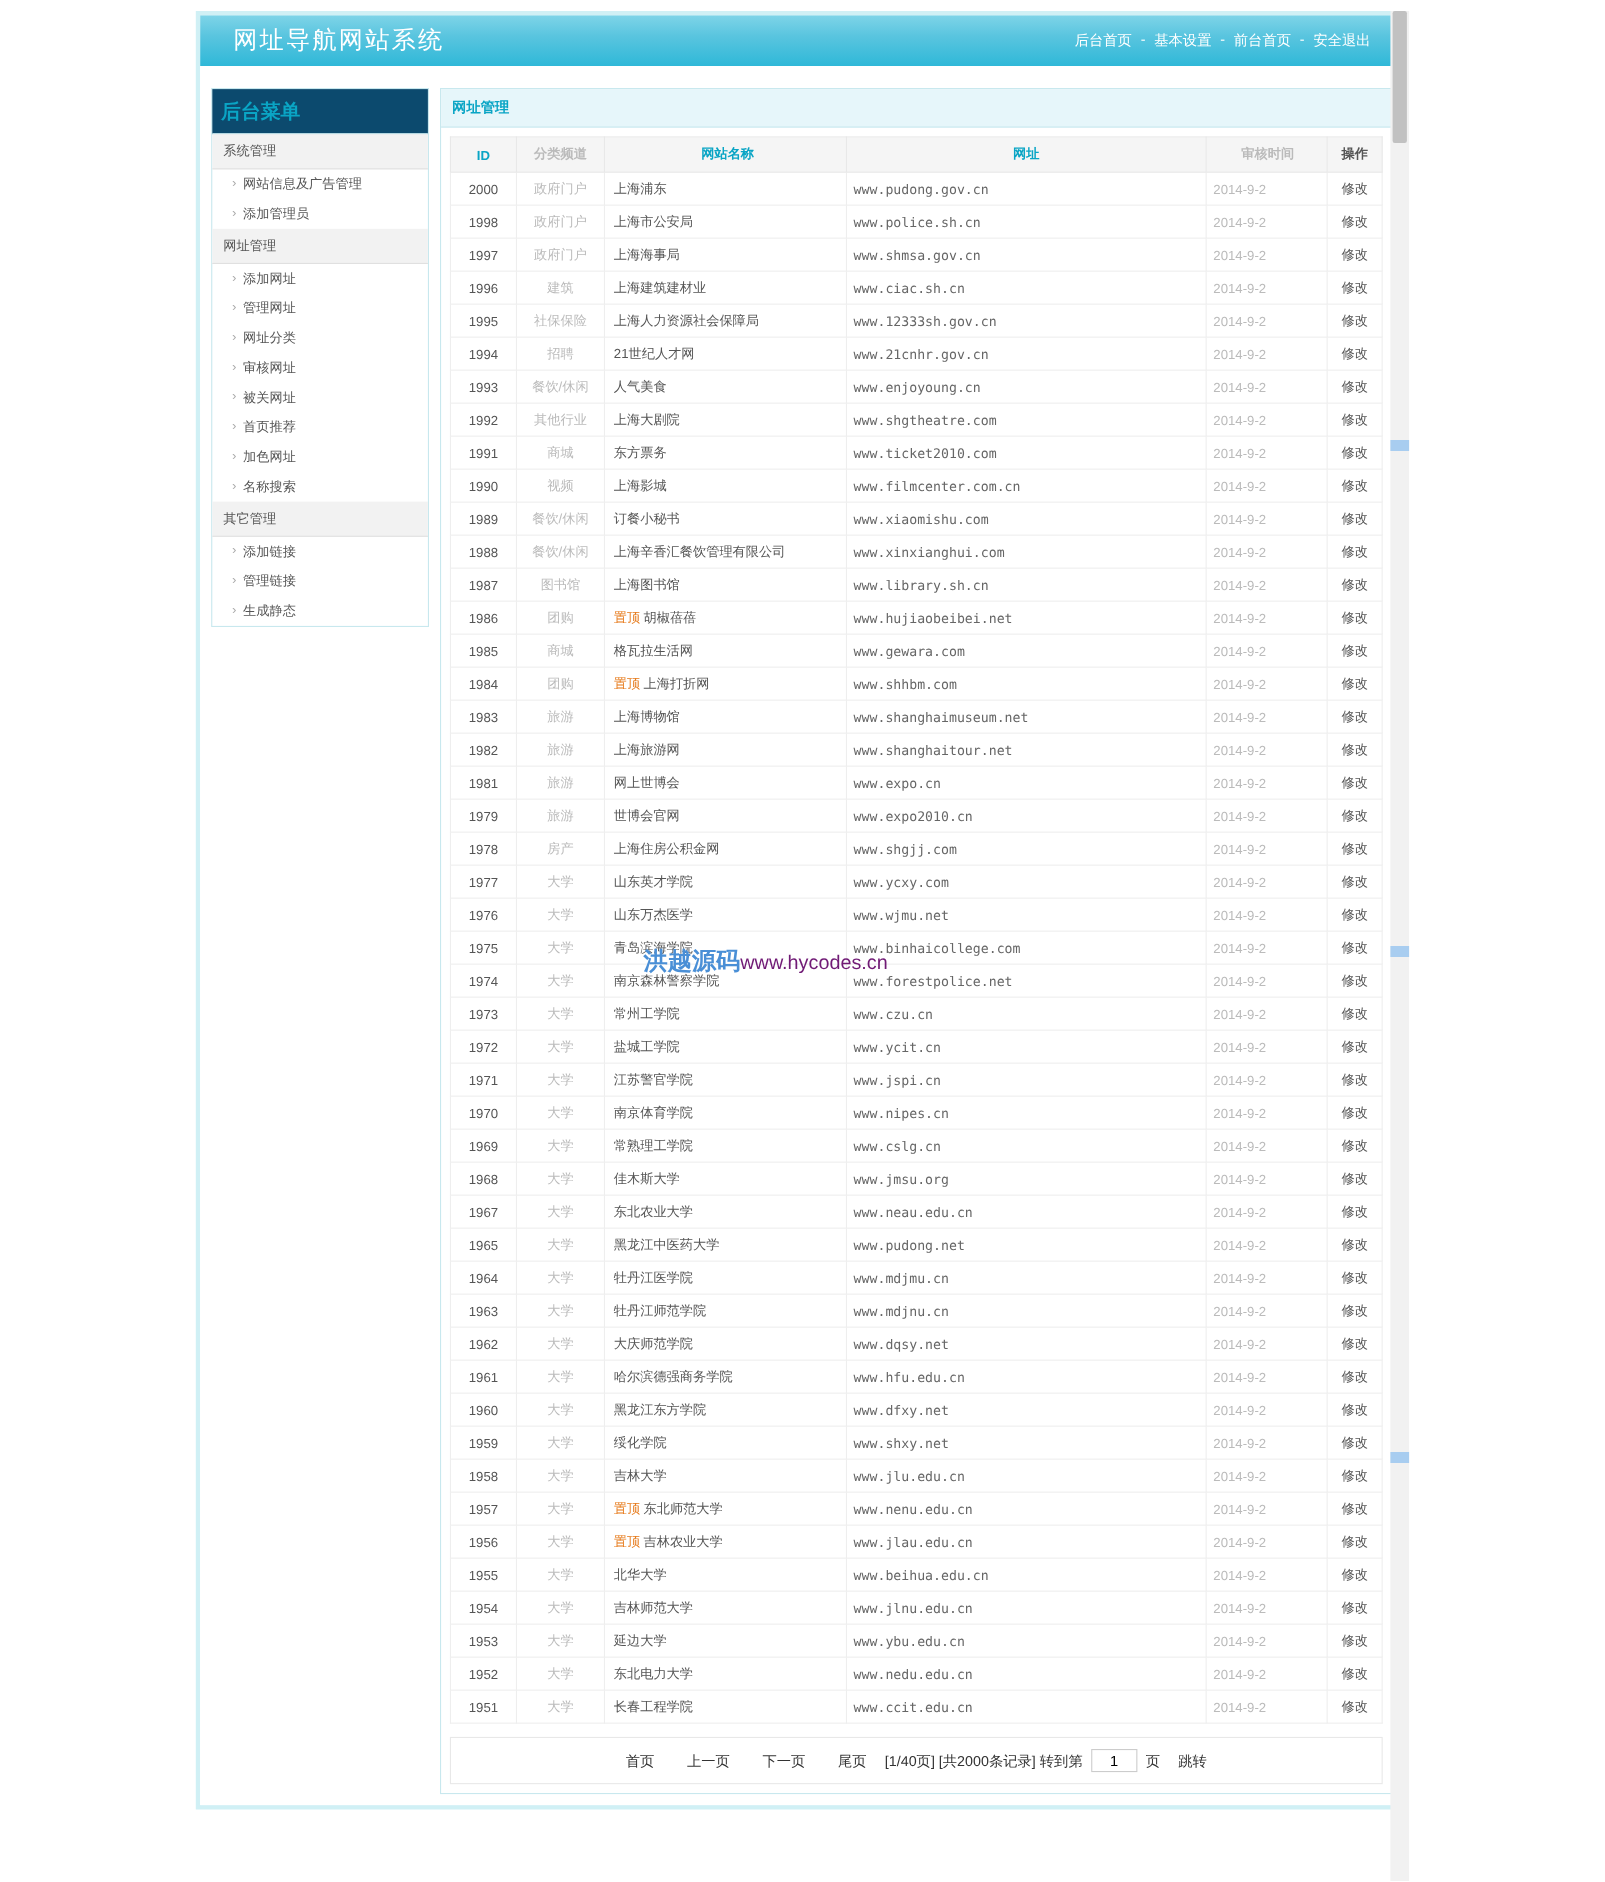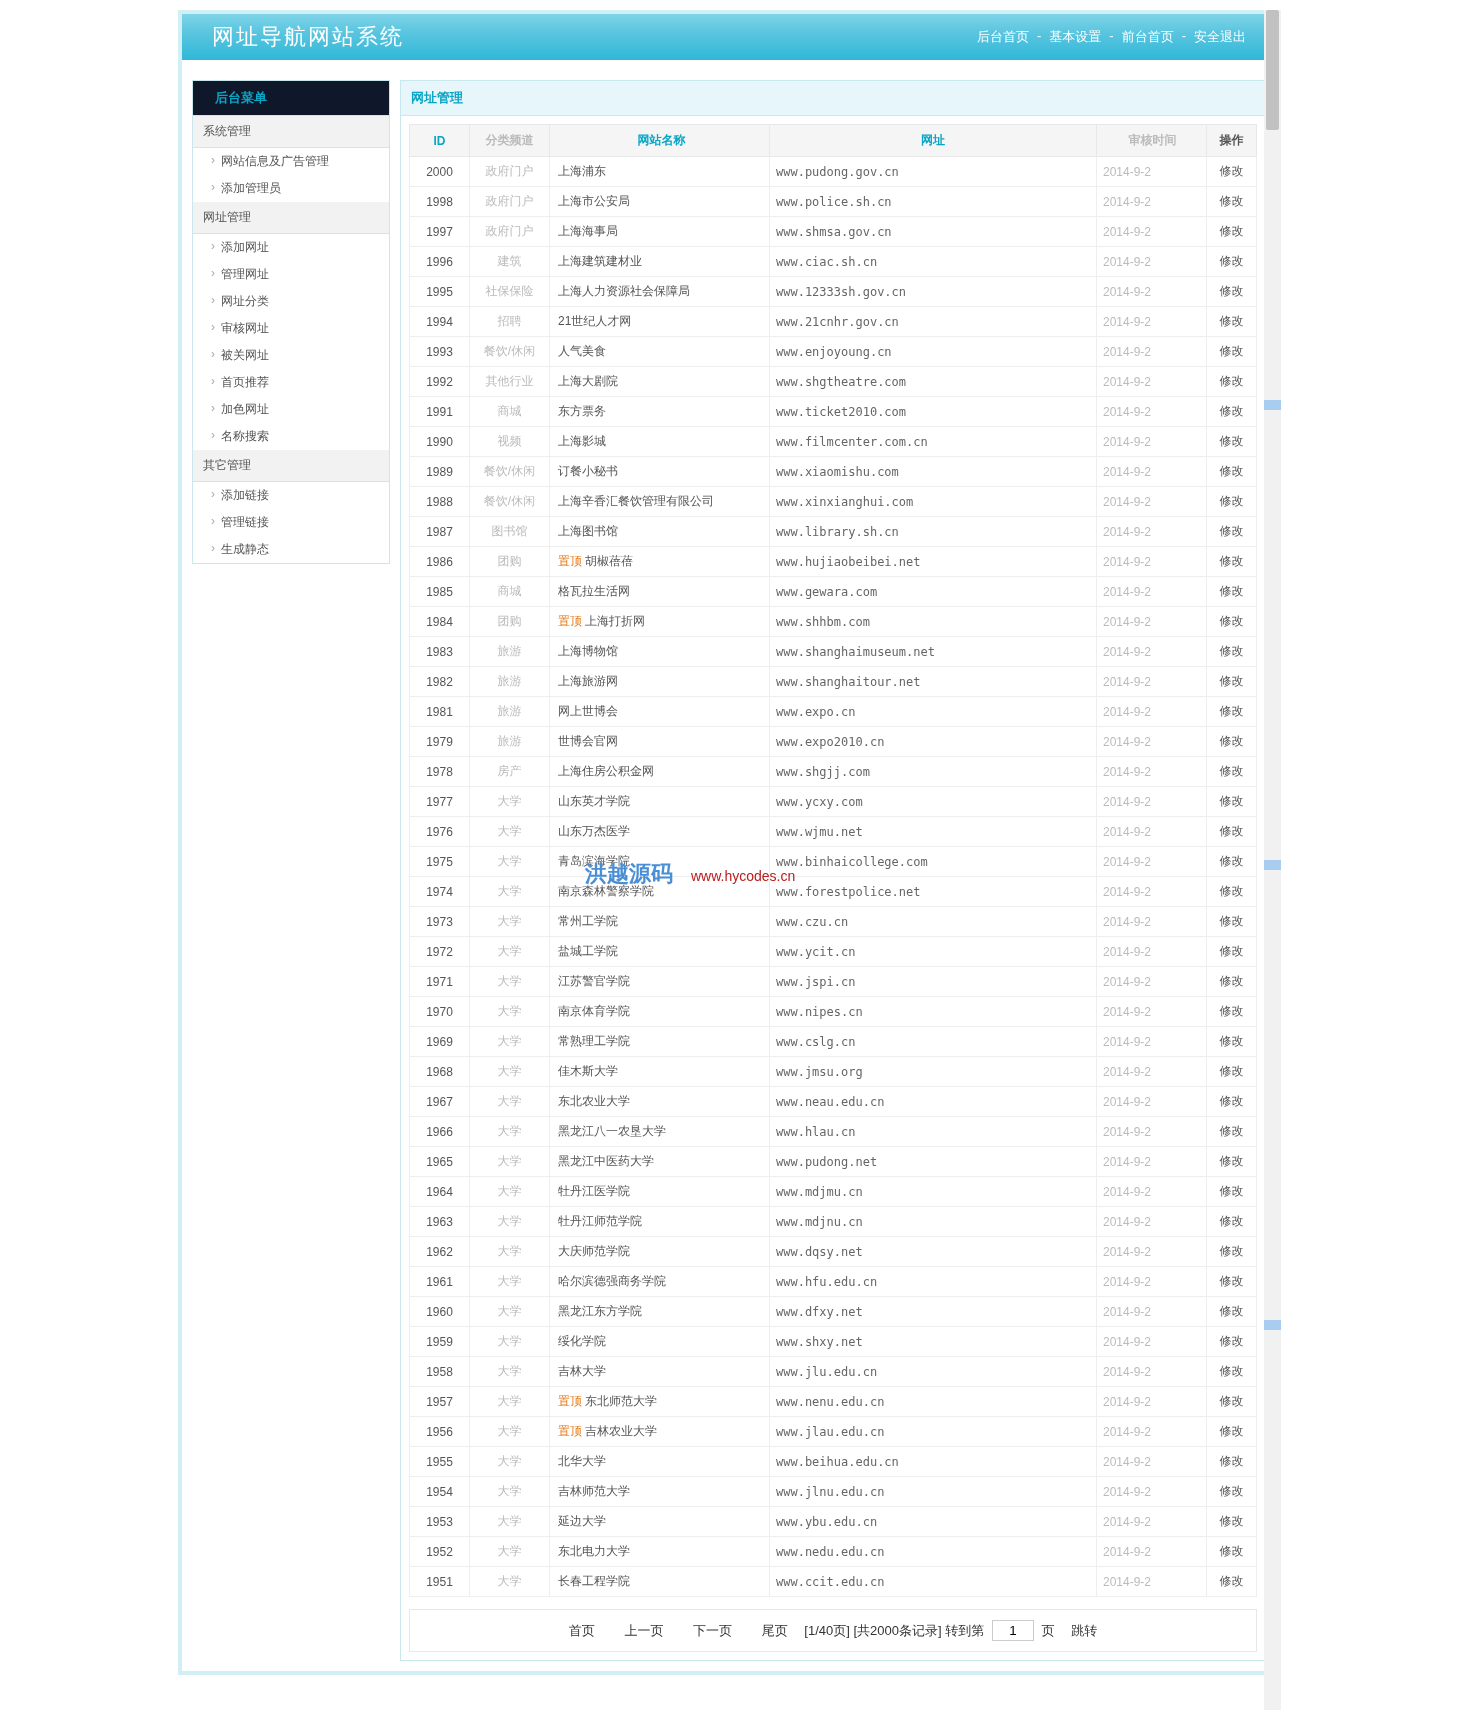--- a/index.html
+++ b/index.html
@@ -6,21 +6,21 @@
 body{font-family:"Microsoft YaHei",Arial,sans-serif;font-size:12px;background:#fff}
 .outer{width:1459px;height:1711px;background:#fff;position:relative}
 .frame{position:absolute;left:178px;top:10px;width:1102px;border:4px solid #d0f0f5}
 .hdr{height:46px;background:linear-gradient(to bottom,#7ed4e8 0%,#5ac5df 40%,#2fb8d8 100%);display:flex;align-items:center;justify-content:space-between;padding:0 30px}
 .hdr-title{color:#fff;font-size:22px;font-weight:400;letter-spacing:2px}
 .hdr-nav{display:flex;gap:8px;color:#fff;font-size:13px}
 .hdr-nav a{color:#fff;text-decoration:none}
 .hdr-nav span{color:#fff}
 .body{background:#fff;padding:20px 10px 10px;display:flex;gap:10px;align-items:flex-start}
 .sidebar{width:198px;border:1px solid #c8e8ee}
-.sb-hdr{background:#0f172a;color:#0aa5c5;font-weight:700;font-size:13px;padding:8px 22px;border-bottom:1px solid #c8e8ee}
+.sb-hdr{background:#0c4a6e;color:#0aa5c5;font-weight:700;font-size:18px;padding:8px 8px;border-bottom:1px solid #c8e8ee}
 .sb-cat{background:#f2f2f2;color:#555;padding:7px 10px;font-size:12px;border-bottom:1px solid #e0e0e0}
 .sb-item{padding:5px 10px 5px 28px;color:#555;position:relative;cursor:pointer}
 .sb-item::before{content:"›";position:absolute;left:18px;color:#aaa}
 .main{flex:1;border:1px solid #c8e8ee}
 .mn-hdr{background:#e6f6fa;color:#0aa5c5;font-weight:700;font-size:13px;padding:8px 10px;border-bottom:1px solid #c8e8ee}
 .mn-body{padding:8px}
 table{width:100%;border-collapse:collapse;table-layout:fixed}
 th{background:#f5f5f5;color:#0aa5c5;font-weight:700;font-size:12px;padding:7px 4px;border:1px solid #e8e8e8;text-align:center}
 td{border:1px solid #eee;padding:6px 4px;font-size:12px;color:#555;white-space:nowrap;overflow:hidden}
 .c-id{width:60px;text-align:center}
@@ -31,21 +31,21 @@
 .c-op{width:50px;text-align:center;color:#555}
 .sticky{color:#e67817;margin-right:3px}
 .pager{margin-top:12px;border:1px solid #e8e8e8;padding:10px;text-align:center;font-size:13px;color:#333}
 .pager input{width:42px;border:1px solid #ccc;padding:2px;text-align:center;margin:0 4px}
 .pager a{color:#333;text-decoration:none;margin:0 13px}
 .scrollbar{position:absolute;right:178px;top:10px;width:17px;height:1700px;background:#f1f1f1}
 .scrollbar-thumb{position:absolute;top:0;left:2px;width:13px;height:120px;background:#c1c1c1;border-radius:2px}
 .sb-mark{position:absolute;right:178px;width:17px;height:10px;background:#a8cdf0}
 .wm{position:absolute;left:585px;top:859px;font-size:22px;font-weight:700;pointer-events:none}
 .wm1{color:#4a8fd6}
-.wm2{color:#b91c1c;font-size:14px;margin-left:18px;font-weight:400}
+.wm2{color:#701a75;font-size:18px;font-weight:400}
 </style>
 </head>
 <body>
 
 <div class="outer">
 <div class="frame">
 <div class="hdr">
 <div class="hdr-title">网址导航网站系统</div>
 <div class="hdr-nav">
 <a>后台首页</a>
@@ -344,28 +344,20 @@
                 </tr>
                 <tr>
                   <td class="c-id">1967</td>
                   <td class="c-cat">大学</td>
                   <td class="c-name">东北农业大学</td>
                   <td class="c-url">www.neau.edu.cn</td>
                   <td class="c-time">2014-9-2</td>
                   <td class="c-op">修改</td>
                 </tr>
                 <tr>
-                  <td class="c-id">1966</td>
-                  <td class="c-cat">大学</td>
-                  <td class="c-name">黑龙江八一农垦大学</td>
-                  <td class="c-url">www.hlau.cn</td>
-                  <td class="c-time">2014-9-2</td>
-                  <td class="c-op">修改</td>
-                </tr>
-                <tr>
                   <td class="c-id">1965</td>
                   <td class="c-cat">大学</td>
                   <td class="c-name">黑龙江中医药大学</td>
                   <td class="c-url">www.pudong.net</td>
                   <td class="c-time">2014-9-2</td>
                   <td class="c-op">修改</td>
                 </tr>
                 <tr>
                   <td class="c-id">1964</td>
                   <td class="c-cat">大学</td>

